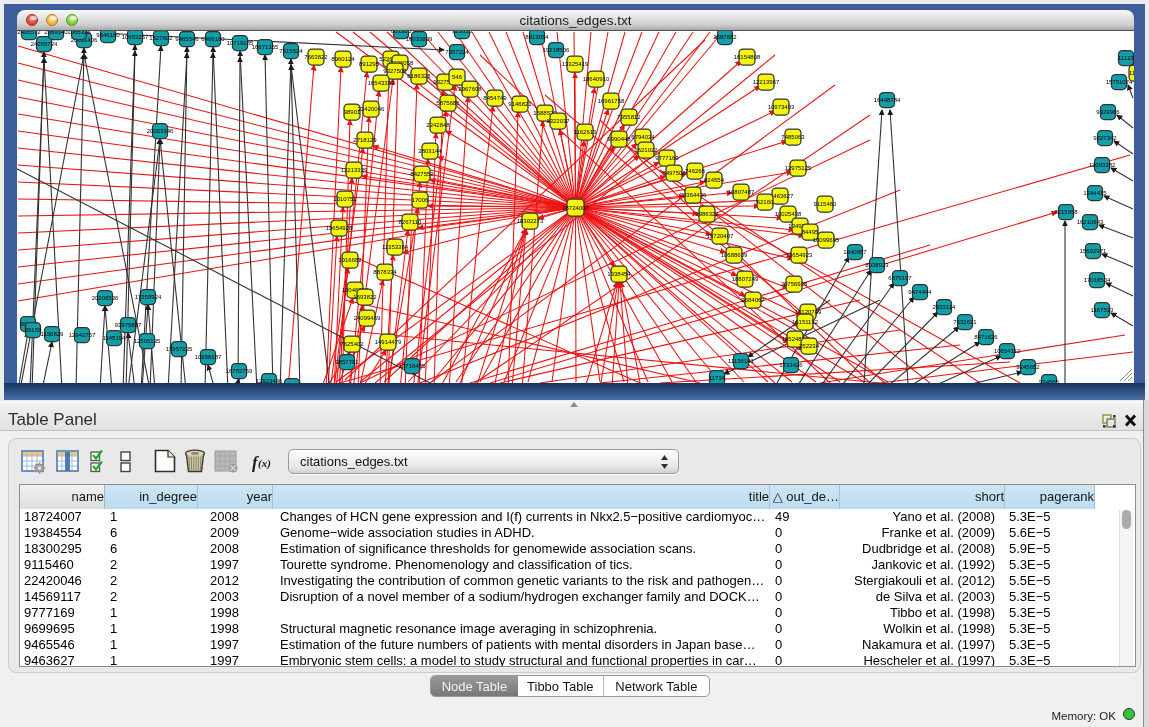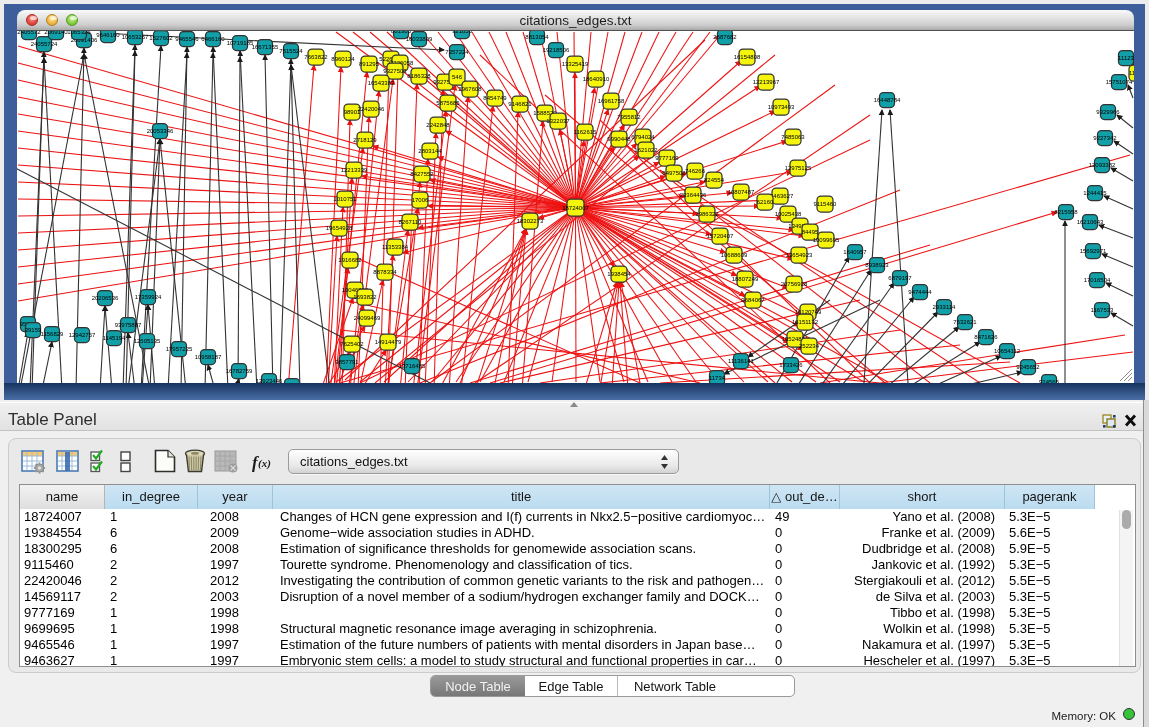--- a/index.html
+++ b/index.html
@@ -34,31 +34,31 @@
  border:1px solid #cccccc;border-radius:8px}
 #toolbar{position:absolute;left:10px;top:10px;height:26px}
 #combo{position:absolute;left:279px;top:10px;width:391px;height:25px;border:1px solid #9b9b9b;
  border-radius:5px;background:linear-gradient(#ffffff,#e8e8e8 70%,#d2d2d2);box-shadow:0 1px 0 rgba(255,255,255,.7)}
 #combo .t{position:absolute;left:11px;top:4px;font-size:13px;color:#111}
 #combo svg{position:absolute;right:9px;top:5px}
 #table{position:absolute;left:10px;top:45px;width:1117px;height:183px;background:#fff;
  border:1px solid #8e8e8e;overflow:hidden}
 #thead{position:absolute;left:0;top:0;width:1101px;height:24px;background:#fff}
 .th{position:absolute;top:0;height:24px;background:linear-gradient(#cfe5f4,#badcf0);
- border-right:1px solid #9ec4da;font-size:13px;color:#161616;text-align:center;line-height:24px}
+ border-right:1px solid #9ec4da;font-size:13px;color:#161616;text-align:right;line-height:24px}
 .th.gray{background:linear-gradient(#f2f2f2,#dedede);border-right:1px solid #b5b5b5}
 #tbody{position:absolute;left:0;top:24px;width:1101px}
 .tr{position:relative;height:16px;font-size:13px;color:#000;white-space:nowrap}
 .tr span{position:absolute;top:0;line-height:16.2px}
 .c0{left:4px}.c1{left:90px}.c2{left:190px}.c3{left:260px}.c4{left:755px}
 .c5{right:126px;text-align:center}.c6{left:989px}
 #vsb{position:absolute;right:2px;top:25px;width:14px;height:156px;background:#f4f4f4;border-left:1px solid #e0e0e0}
 #vsb .th2{position:absolute;left:2px;top:0px;width:9px;height:19px;border-radius:5px;background:#ababab}
 
-#seg{position:absolute;left:430px;top:275px;width:365px;height:22px;border:1px solid #9a9a9a;
+#seg{position:absolute;left:430px;top:275px;width:280px;height:22px;border:1px solid #9a9a9a;
  border-radius:5px;background:#fff;overflow:hidden;display:flex}
 #seg .s{height:100%;font-size:13px;text-align:center;line-height:21px;color:#141414}
 #seg .sel{background:linear-gradient(#9a9a9a,#777);color:#f2f2f2}
 #seg .d{width:1px;background:#b9b9b9;height:100%}
 #mem{position:absolute;right:33px;top:310px;font-size:11.5px;color:#222}
 #memdot{position:absolute;right:14px;top:308px;width:12px;height:12px;border-radius:50%;
  background:#35c33b;border:1.5px solid #333}
 #redge{position:absolute;right:0;top:0;width:6px;height:327px;background:#d9d9d9;border-left:1px solid #8d8d8d}
 #divarrow{position:absolute;left:569px;top:2px}
 </style></head>
@@ -807,21 +807,21 @@
               <span class="c6">5.3E−5</span>
             </div>
           </div>
        <div id="vsb">
             <div class="th2"></div>
           </div>
      </div>
    </div>
    <div id="seg">
      <div class="s sel" style="width:94px">Node Table</div>
-     <div class="s" style="width:92px">Edge Table</div>
+     <div class="s" style="width:92px">Tibbo Table</div>
      <div class="d"></div>
      <div class="s" style="width:114px">Network Table</div>
    </div>
    <div id="mem">Memory: OK</div>
    <div id="memdot"></div>
    <div id="redge"></div>
    <svg id="divarrow" width="10" height="5" viewBox="0 0 10 5">
         <path d="M5 0 L9 5 L1 5 z" fill="#8a8a8a"></path>
       </svg>
  </div>

